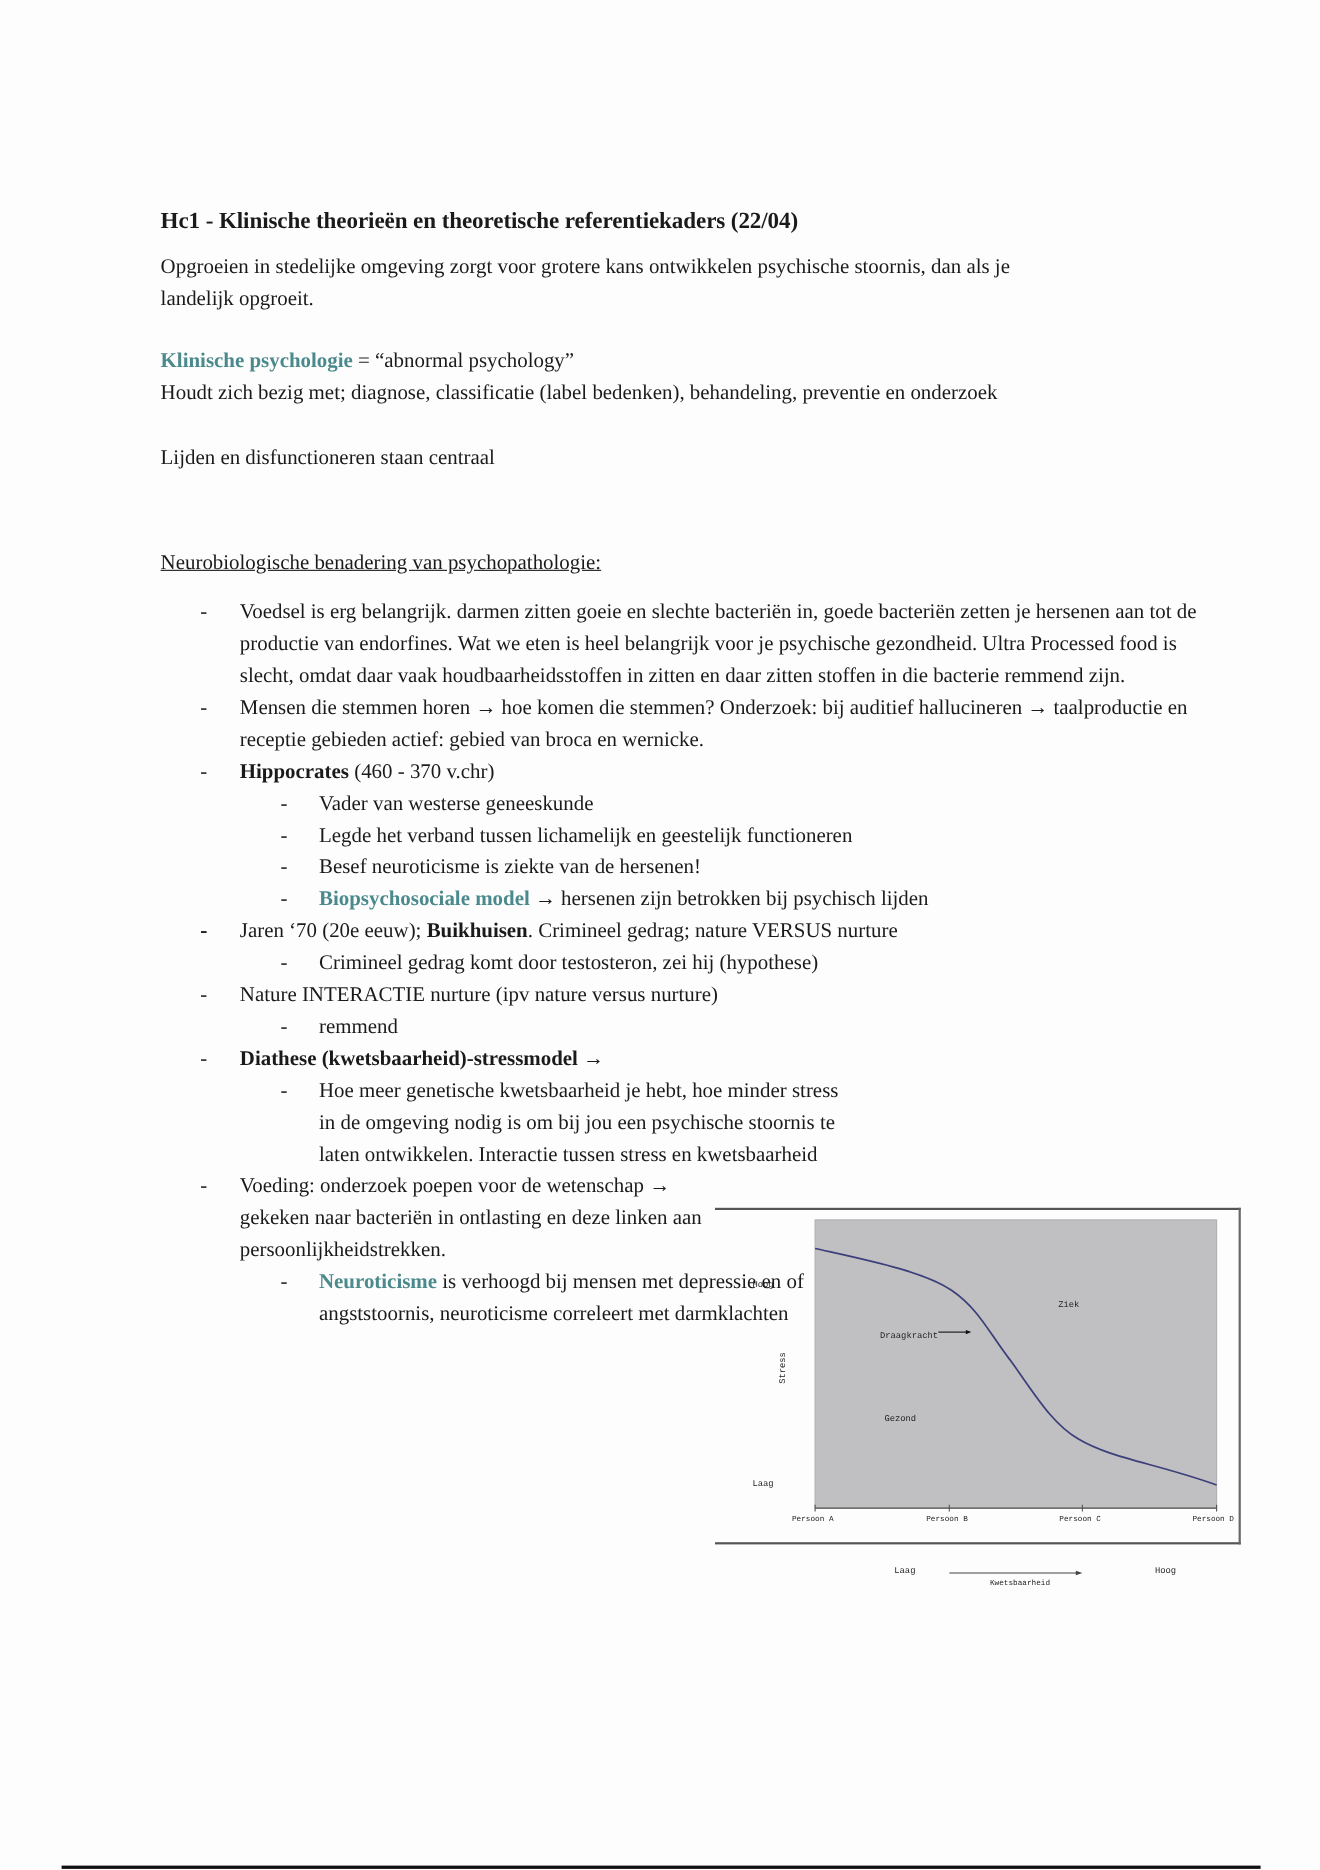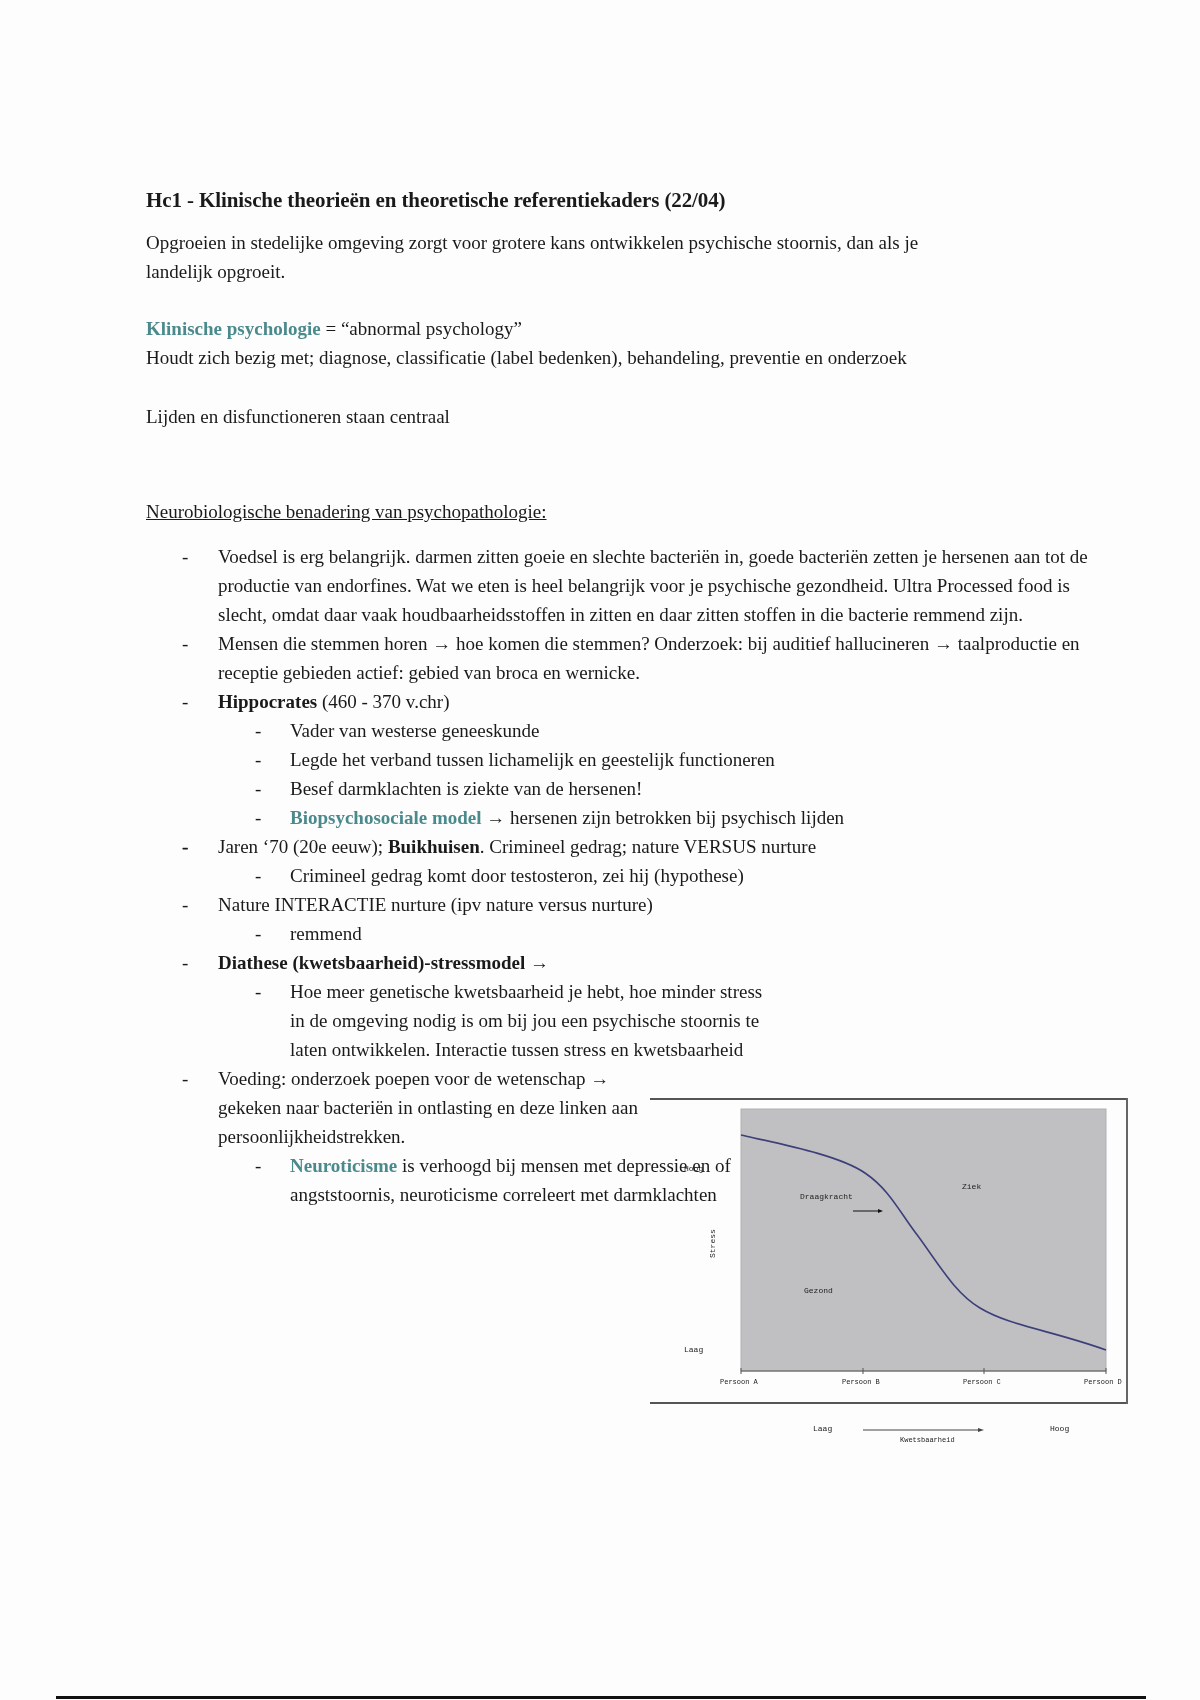--- a/index.html
+++ b/index.html
@@ -51,21 +51,21 @@
   <div class="p" style="top:402px;">Lijden en disfunctioneren staan centraal</div>
 
   <div class="p subhead" style="top:497px;">Neurobiologische benadering van psychopathologie:</div>
 
   <div class="list">
     <div class="li narrow1"><span class="dash">-</span><span>Voedsel is erg belangrijk. darmen zitten goeie en slechte bacteriën in, goede bacteriën zetten je hersenen aan tot de productie van endorfines. Wat we eten is heel belangrijk voor je psychische gezondheid. Ultra Processed food is slecht, omdat daar vaak houdbaarheidsstoffen in zitten en daar zitten stoffen in die bacterie remmend zijn.</span></div>
     <div class="li narrow1"><span class="dash">-</span><span>Mensen die stemmen horen → hoe komen die stemmen? Onderzoek: bij auditief hallucineren → taalproductie en receptie gebieden actief: gebied van broca en wernicke.</span></div>
     <div class="li narrow1"><span class="dash">-</span><b>Hippocrates</b><span> (460 - 370 v.chr)</span></div>
     <div class="li2 narrow1"><span class="dash">-</span><span>Vader van westerse geneeskunde</span></div>
     <div class="li2 narrow1"><span class="dash">-</span><span>Legde het verband tussen lichamelijk en geestelijk functioneren</span></div>
-    <div class="li2 narrow1"><span class="dash">-</span><span>Besef darmklachten is ziekte van de hersenen!</span></div>
+    <div class="li2 narrow1"><span class="dash">-</span><span>Besef neuroticisme is ziekte van de hersenen!</span></div>
     <div class="li2 narrow1"><span class="dash">-</span><span class="teal">Biopsychosociale model</span><span> → hersenen zijn betrokken bij psychisch lijden</span></div>
     <div class="li narrow1"><span class="dash">-</span></div>
     <div class="li narrow1"><span class="dash">-</span><span>Jaren ‘70 (20e eeuw); </span><b>Buikhuisen</b><span>. Crimineel gedrag; nature VERSUS nurture</span></div>
     <div class="li2 narrow1"><span class="dash">-</span><span>Crimineel gedrag komt door testosteron, zei hij (hypothese)</span></div>
     <div class="li narrow1"><span class="dash">-</span><span>Nature INTERACTIE nurture (ipv nature versus nurture)</span></div>
     <div class="li2 narrow1"><span class="dash">-</span><span>remmend</span></div>
     <div class="li narrow1"><span class="dash">-</span><b>Diathese (kwetsbaarheid)-stressmodel →</b></div>
     <div class="li2" style="width:490px;"><span class="dash">-</span><span>Hoe meer genetische kwetsbaarheid je hebt, hoe minder stress in de omgeving nodig is om bij jou een psychische stoornis te laten ontwikkelen. Interactie tussen stress en kwetsbaarheid</span></div>
     <div class="li" style="width:440px;"><span class="dash">-</span><span>Voeding: onderzoek poepen voor de wetenschap → gekeken naar bacteriën in ontlasting en deze linken aan persoonlijkheidstrekken.</span></div>
     <div class="li2" style="width:488px;"><span class="dash">-</span><span class="teal">Neuroticisme</span><span> is verhoogd bij mensen met depressie en of angststoornis, neuroticisme correleert met darmklachten</span></div>
@@ -86,21 +86,21 @@
       <line x1="203" y1="113" x2="230" y2="113" stroke="#111" stroke-width="1"></line>
       <polygon points="233,113 228,111 228,115" fill="#111"></polygon>
       <line x1="213" y1="332" x2="330" y2="332" stroke="#444" stroke-width="1"></line>
       <polygon points="334,332 328,330 328,334" fill="#444"></polygon>
     </svg>
     <div class="lbl" style="left:34px; top:66px;">Hoog</div>
     <div class="lbl" style="left:34px; top:247px;">Laag</div>
     <div class="lbl" style="left:58px; top:160px; transform: rotate(-90deg); transform-origin: left top;">Stress</div>
     <div class="lbl" style="left:312px; top:84px;">Ziek</div>
     <div class="lbl" style="left:154px; top:188px;">Gezond</div>
-    <div class="lbl" style="left:150px; top:94px;">Draagkracht</div>
+    <div class="lbl" style="left:150px; top:112px;">Draagkracht</div>
     <div class="lbl" style="left:70px; top:280px; font-size:7px;">Persoon A</div>
     <div class="lbl" style="left:192px; top:280px; font-size:7px;">Persoon B</div>
     <div class="lbl" style="left:313px; top:280px; font-size:7px;">Persoon C</div>
     <div class="lbl" style="left:434px; top:280px; font-size:7px;">Persoon D</div>
     <div class="lbl" style="left:163px; top:326px;">Laag</div>
     <div class="lbl" style="left:400px; top:326px;">Hoog</div>
     <div class="lbl" style="left:250px; top:338px; font-size:7px;">Kwetsbaarheid</div>
   </div>
 
   <div class="footer-line"></div>

